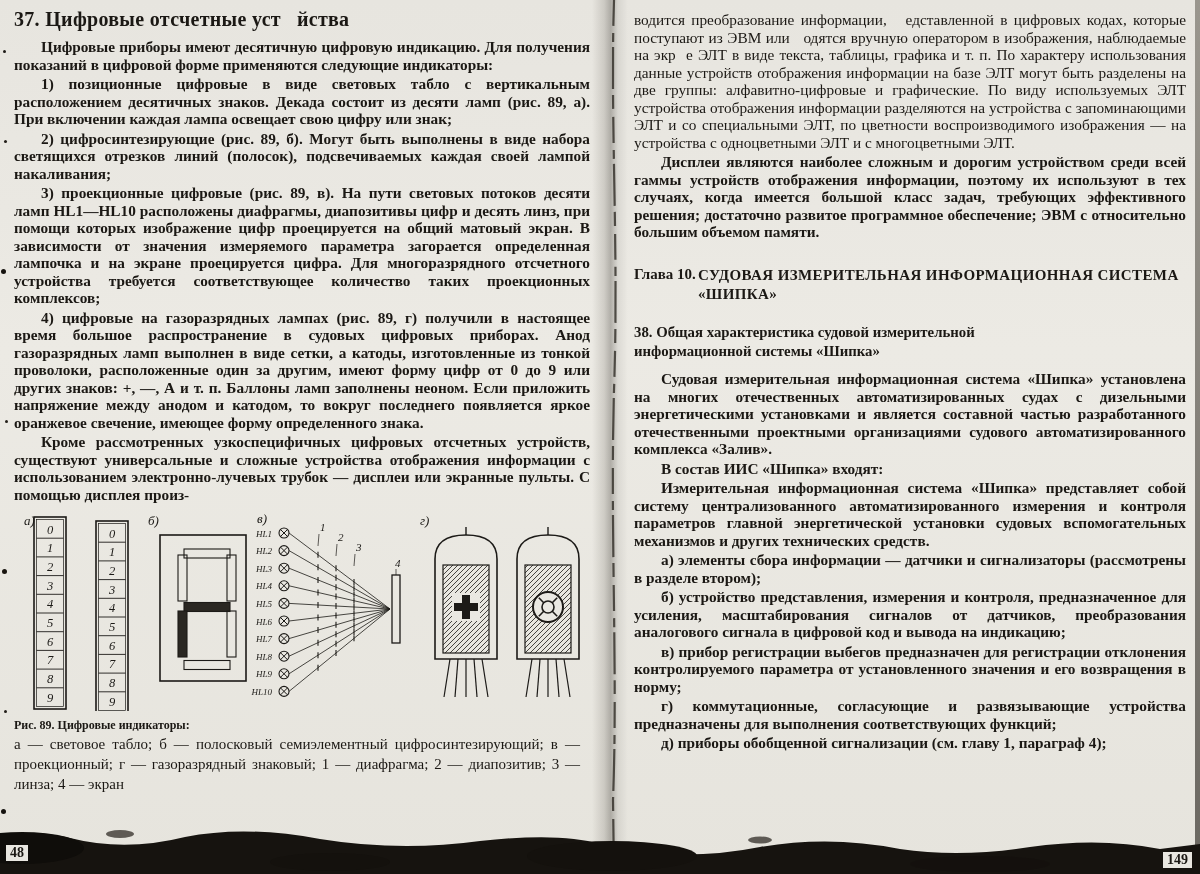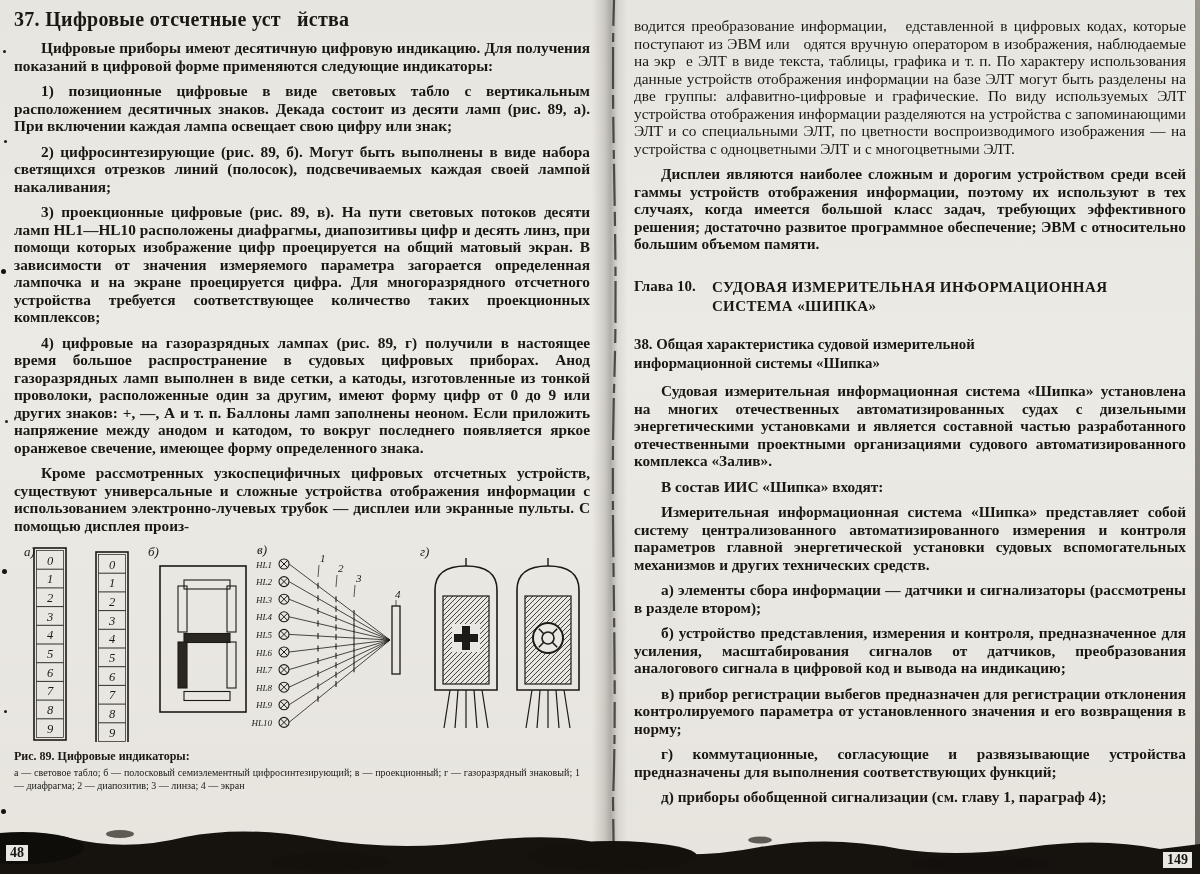--- a/index.html
+++ b/index.html
@@ -6,26 +6,26 @@
   .scan{
     position:relative;width:1200px;height:874px;overflow:hidden;
     background:linear-gradient(180deg,#e7e5df 0%,#eceae4 40%,#e6e4dd 100%);
     font-family:"Liberation Serif","DejaVu Serif",serif;color:#1b1814;
   }
   .page{position:absolute;top:0;bottom:0;}
   .page-left{left:0;width:600px;padding:8px 10px 0 14px;box-sizing:border-box;}
   .page-right{left:612px;width:588px;padding:9px 14px 0 22px;box-sizing:border-box;}
   .section-heading{font-size:20px;font-weight:bold;margin:0 0 7px;letter-spacing:.3px;}
   .body-text{font-size:15.3px;line-height:1.145;text-align:justify;}
-  .body-text p{margin:8px 0 1px;}
+  .body-text p{margin:2px 0 1px;}
   .body-text p.indent{text-indent:27px;font-weight:bold;}
   .figure-block{margin-top:6px;}
   .caption-title{font-size:12px;font-weight:bold;margin:3px 0 2px;}
-  .caption-detail{font-size:10px;line-height:1.32;text-align:justify;width:566px;}
-  .chapter-row{display:flex;gap:16px;font-weight:bold;font-size:15px;margin:25px 0 0;}
+  .caption-detail{font-size:15px;line-height:1.32;text-align:justify;width:566px;}
+  .chapter-row{display:flex;gap:2px;font-weight:bold;font-size:15px;margin:25px 0 0;}
   .chapter-label{flex:0 0 auto;}
   .chapter-title{letter-spacing:.4px;line-height:1.28;}
   .subsection-heading{font-size:14.8px;font-weight:bold;line-height:1.3;margin:19px 0 9px;width:80%;}
   .page-number{position:absolute;font-weight:bold;font-size:14px;z-index:6;background:#e9e7e1;padding:0 4px;}
   .pn-left{left:6px;bottom:13px;}
   .pn-right{right:8px;bottom:6px;}
   .gutter-shadow{position:absolute;left:592px;top:0;width:36px;height:100%;z-index:2;
     background:linear-gradient(90deg,rgba(0,0,0,0) 0%,rgba(62,56,47,.16) 34%,rgba(42,38,31,.30) 52%,rgba(0,0,0,.07) 72%,rgba(0,0,0,0) 100%);}
   .gutter-line{position:absolute;left:598px;top:0;width:30px;height:874px;z-index:3;}
   .right-edge{position:absolute;right:0;top:0;width:5px;height:100%;z-index:3;

